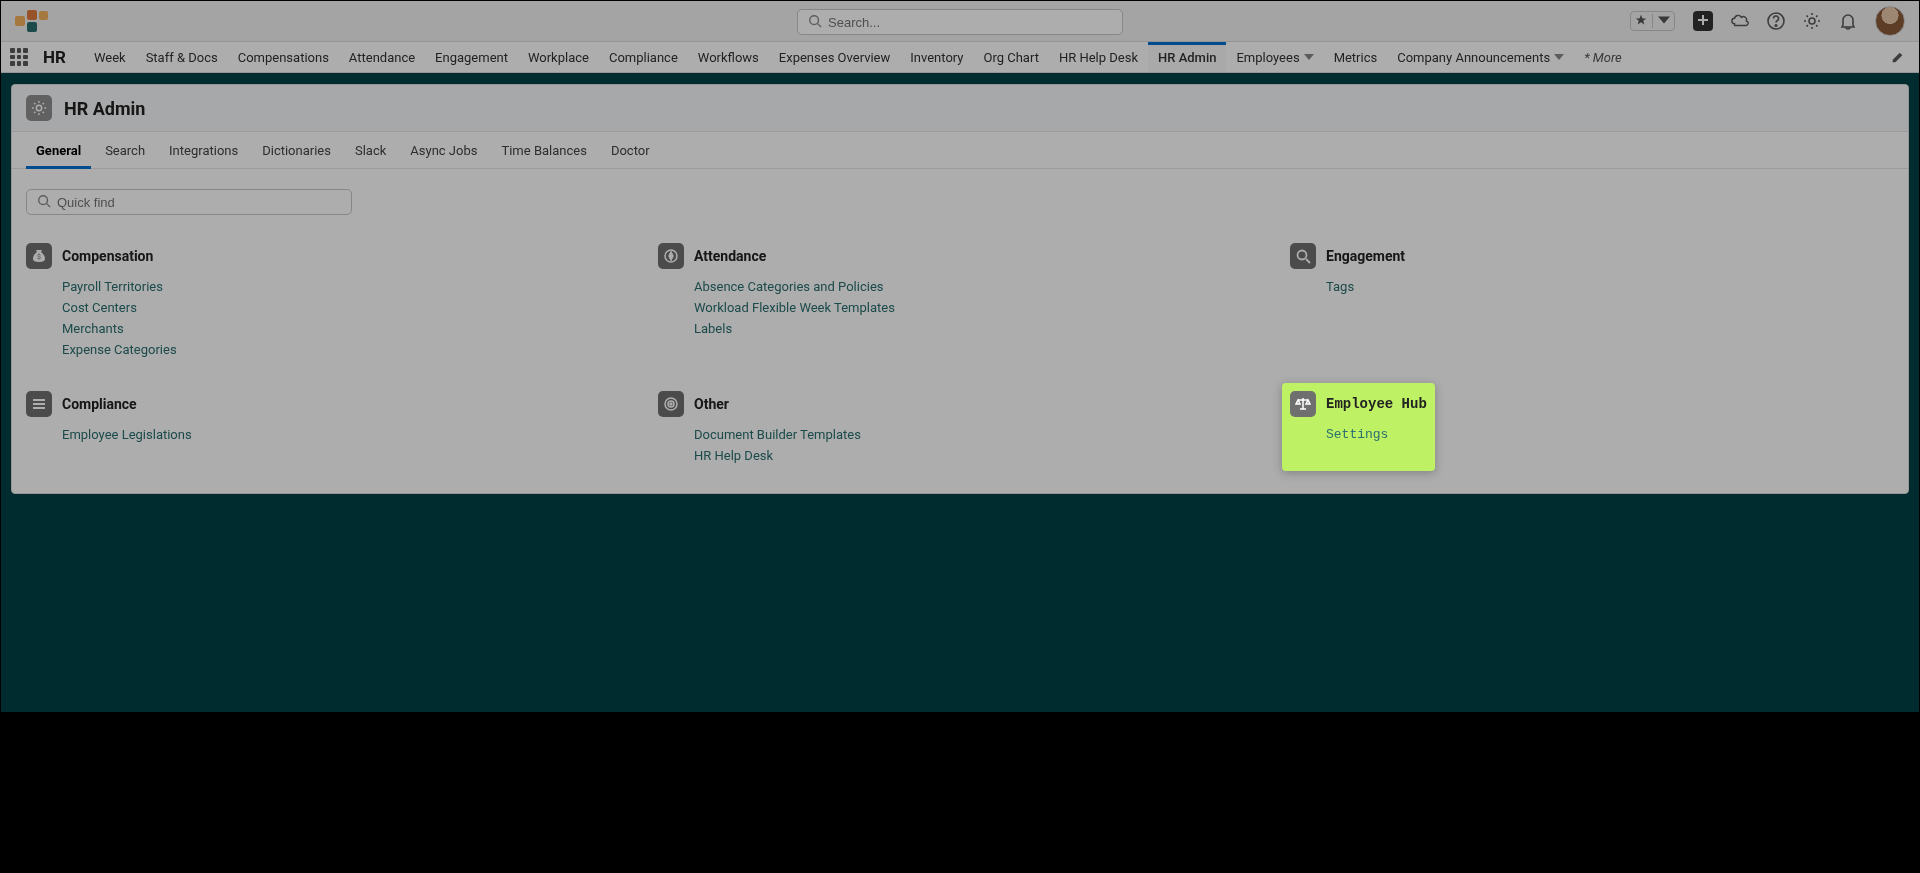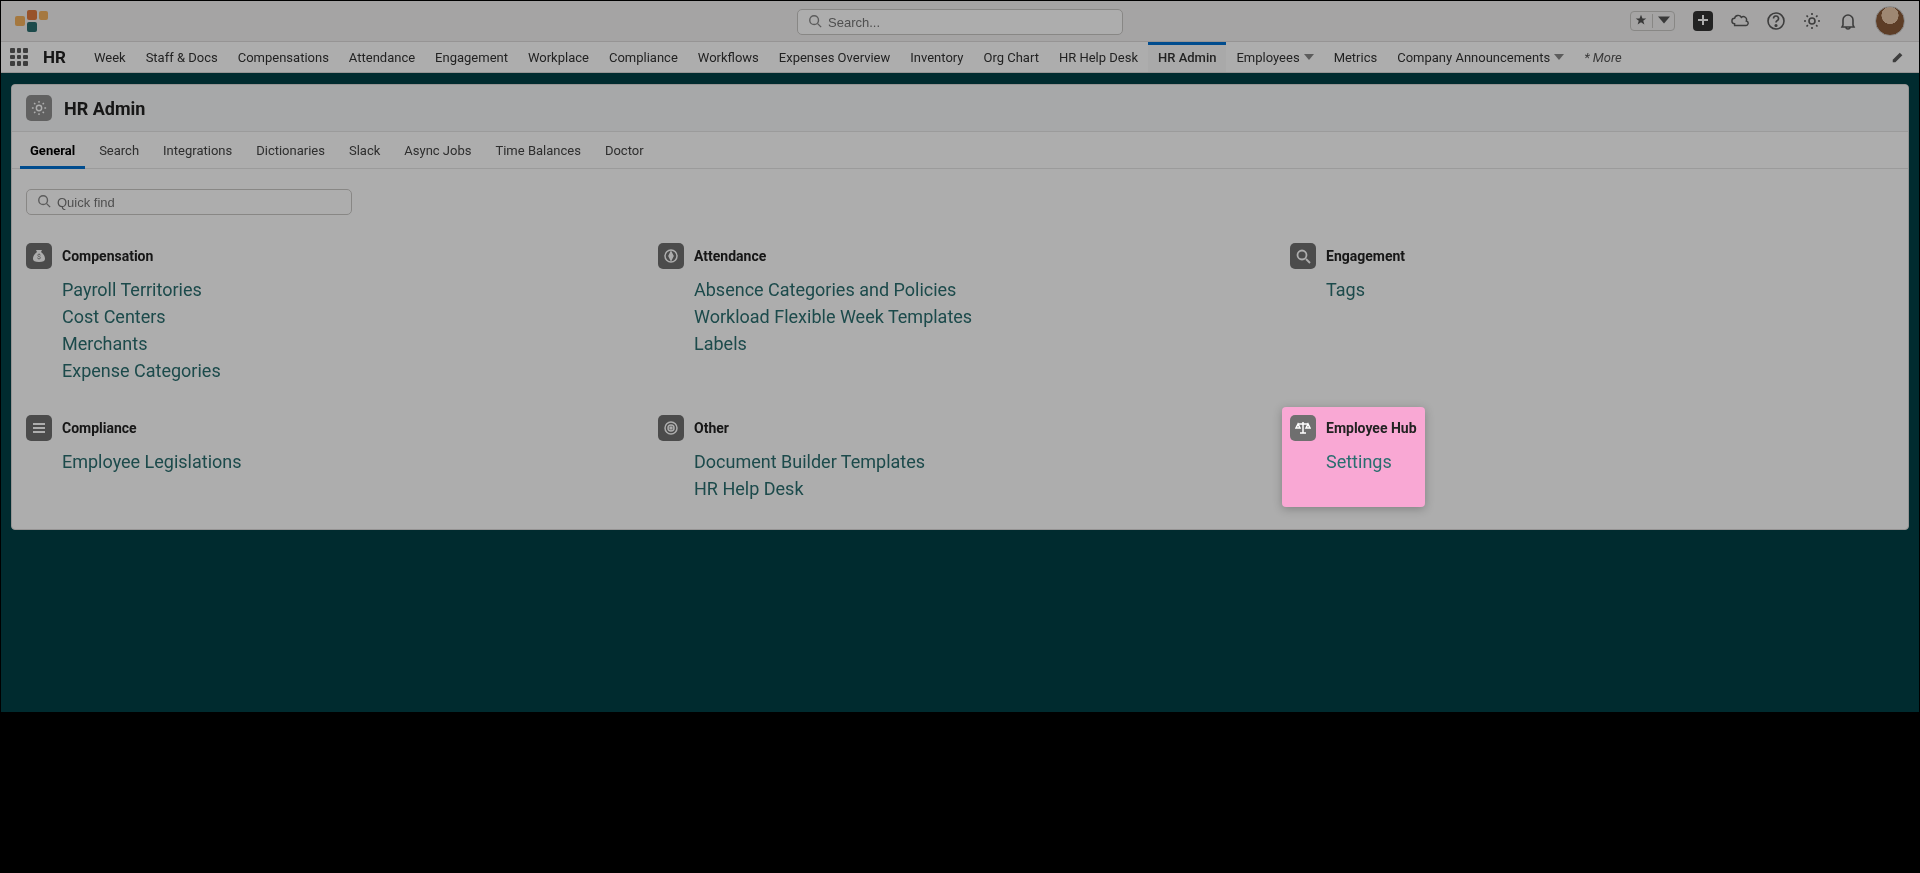--- a/index.html
+++ b/index.html
@@ -140,21 +140,21 @@
     width:26px; height:26px; background:#909090; border-radius:5px;
     display:flex; align-items:center; justify-content:center; color:#fff;
   }
   .panel-header-icon svg { width:16px; height:16px; }
   .panel-title { font-size:18px; font-weight:700; color:#222; }
 
   
   .tabs-row {
     display:flex; align-items:flex-end;
     border-bottom:1px solid #e5e5e5;
-    padding: 0 8px;
+    padding: 0 14px;
   }
   .tab {
     padding:11px 10px 10px; font-size:13px; color:#444; cursor:pointer;
     position:relative; margin-right:4px;
   }
   .tab.active { font-weight:700; color:#000; }
   .tab.active::after {
     content:""; position:absolute; left:0; right:0; bottom:-1px; height:3px; background:#0070d2;
   }
 
@@ -176,33 +176,34 @@
   }
   .sgroup { }
   .sgroup-head { display:flex; align-items:center; gap:10px; margin-bottom:10px; }
   .sgroup-icon {
     width:26px; height:26px; background:#6f6f6f; border-radius:5px;
     display:flex; align-items:center; justify-content:center; color:#fff;
   }
   .sgroup-icon svg { width:16px; height:16px; }
   .sgroup-title { font-weight:700; font-size:14px; }
   .sgroup-links { display:flex; flex-direction:column; gap:6px; padding-left:36px; }
-  .sgroup-links a { color:#2a6e6f; text-decoration:none; font-size:18px; cursor:pointer; }
+  .sgroup-links a { color:#2a6e6f; text-decoration:none; font-size:13px; cursor:pointer; }
 
   
   .sgroup.highlight {
-    background:#f9a8d4;
+    background:#bef264;
     
     position:relative;
     z-index:50;
     border-radius:4px;
     padding:8px;
     margin:-8px;
     width:max-content;
     box-shadow:0 2px 10px rgba(0,0,0,.25);
+    font-family:Liberation Mono, monospace;
   }
 
   
   .dim-overlay {
     position:absolute; inset:0;
     background:rgba(0,0,0,.32);
     z-index:40;
     pointer-events:none;
   }
 </style>

